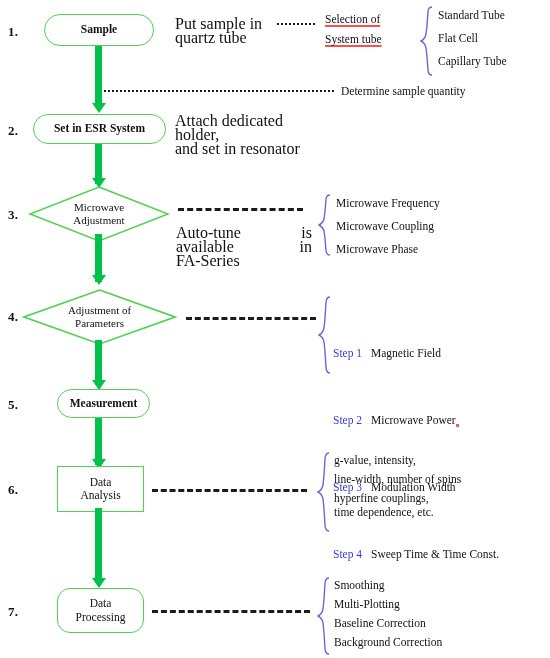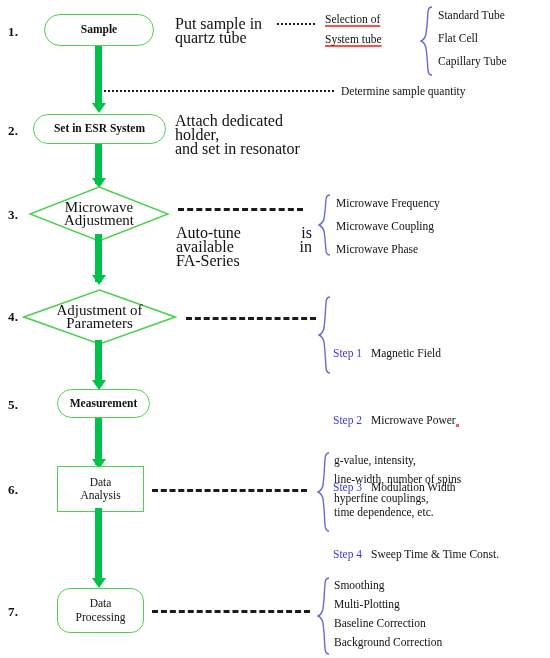--- a/index.html
+++ b/index.html
@@ -48,21 +48,21 @@
 
   
   .diamond-wrap { pointer-events: none; }
   .diamond-text {
     position: absolute;
     inset: 0;
     display: flex;
     align-items: center;
     justify-content: center;
     text-align: center;
-    font-size: 15px;
+    font-size: 11px;
     line-height: 13.5px;
     color: #111;
   }
 
   
   .arrow-shaft {
     background: #00c24a;
   }
   .arrow-head {
     width: 0; height: 0;

